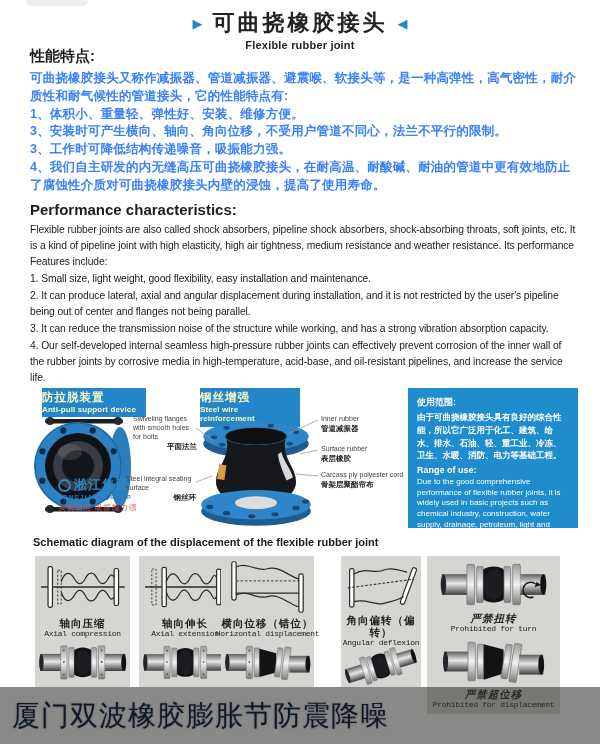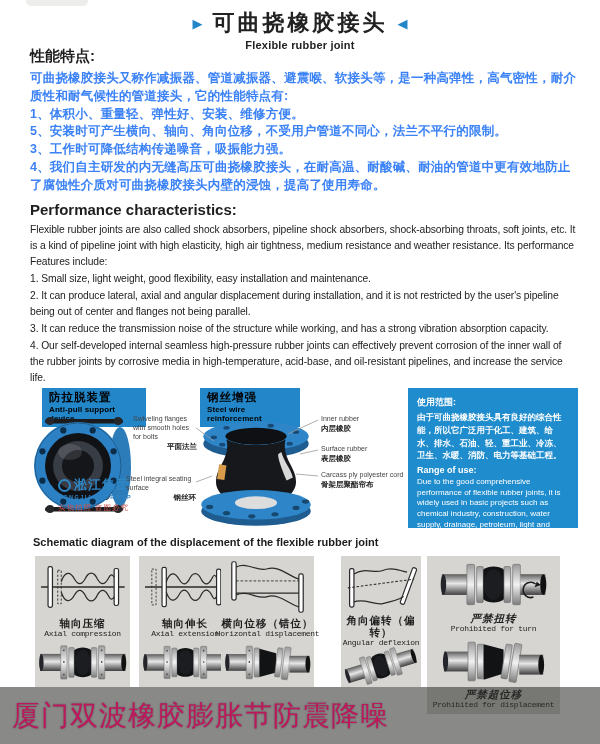--- a/index.html
+++ b/index.html
@@ -15,21 +15,21 @@
   
   .perf{position:absolute;top:47px;left:30px;width:547px;}
   .sec-h{font-size:15px;font-weight:700;color:#1e1e1e;margin:0 0 4px 0;}
   .zh-body{font-size:12.5px;font-weight:600;line-height:1.42;color:#3b82f6;letter-spacing:.2px;}
   .zh-body p{margin:0;}
   .en-h{font-size:15px;font-weight:700;color:#1e1e1e;margin:7px 0 4px 0;}
   .en-body{font-size:10.3px;font-weight:500;line-height:1.55;color:#222;letter-spacing:-.1px;}
   .en-body p{margin:0 0 1px 0;}
   
   .features{position:absolute;top:386px;left:0;width:600px;height:150px;}
-  .blab{position:absolute;background:#2286c8;color:#000000;padding:3px 7px 3px 7px;box-sizing:border-box;}
+  .blab{position:absolute;background:#2286c8;color:#fef9c3;padding:3px 7px 3px 0;box-sizing:border-box;}
   .blab .z{font-size:11.5px;font-weight:700;letter-spacing:1px;line-height:1.2;}
   .blab .e{font-size:8px;font-weight:600;line-height:1.2;letter-spacing:.1px;}
   .rangebox{position:absolute;left:408px;top:2px;width:170px;height:140px;background:#1f8ccd;color:#fff;
             padding:8px 9px;box-sizing:border-box;overflow:hidden;}
   .rangebox .h{font-size:9px;font-weight:700;margin-bottom:2px;}
   .rangebox .bz{font-size:8.5px;font-weight:700;line-height:1.5;margin-bottom:3px;}
   .rangebox .be{font-size:8px;font-weight:400;line-height:1.33;}
   .ann{position:absolute;color:#3a3a3a;}
   .ann .e{font-size:7px;line-height:1.3;color:#444;}
   .ann .z{font-size:7.5px;font-weight:700;color:#222;margin-top:1px;}
@@ -51,21 +51,21 @@
         justify-content:space-between;box-sizing:border-box;padding:4px 2px;}
   .cap{text-align:center;}
   .cap .z{font-size:10.5px;font-weight:700;color:#1d1d1d;letter-spacing:1px;line-height:1.15;}
   .cap .e{font-family:"Liberation Mono","DejaVu Sans Mono",monospace;font-size:8px;color:#1d1d1d;
           letter-spacing:-.3px;line-height:1.2;white-space:nowrap;}
   .diag{width:92%;height:54px;overflow:visible;}
   .photo{width:94%;height:42px;overflow:visible;}
   
   .footer{position:absolute;left:0;top:687px;width:600px;height:57px;background:rgba(44,44,42,.56);
           display:flex;align-items:center;z-index:5;}
-  .footer .txt{color:#be185d;font-size:28px;letter-spacing:1px;margin-left:12px;font-weight:400;
+  .footer .txt{color:#0f172a;font-size:28px;letter-spacing:1px;margin-left:12px;font-weight:400;
                text-shadow:0 0 2px rgba(0,0,0,.35);}
 </style>
 </head>
 <body>
 
 <div id="page">
 
   <svg width="0" height="0" style="position:absolute" aria-hidden="true">
     <defs>
       <linearGradient id="pg" x1="0" y1="0" x2="0" y2="1">
@@ -91,21 +91,21 @@
       <span class="tri">◀</span>
     </div>
     <div class="title-en">Flexible rubber joint</div>
   </div>
 
   <div class="perf">
     <div class="sec-h">性能特点:</div>
     <div class="zh-body">
       <p>可曲挠橡胶接头又称作减振器、管道减振器、避震喉、软接头等，是一种高弹性，高气密性，耐介质性和耐气候性的管道接头，它的性能特点有:</p>
       <p>1、体积小、重量轻、弹性好、安装、维修方便。</p>
-      <p>5、安装时可产生横向、轴向、角向位移，不受用户管道不同心，法兰不平行的限制。</p>
+      <p>3、安装时可产生横向、轴向、角向位移，不受用户管道不同心，法兰不平行的限制。</p>
       <p>3、工作时可降低结构传递噪音，吸振能力强。</p>
       <p>4、我们自主研发的内无缝高压可曲挠橡胶接头，在耐高温、耐酸碱、耐油的管道中更有效地防止了腐蚀性介质对可曲挠橡胶接头内壁的浸蚀，提高了使用寿命。</p>
     </div>
     <div class="en-h">Performance characteristics:</div>
     <div class="en-body">
       <p>Flexible rubber joints are also called shock absorbers, pipeline shock absorbers, shock-absorbing throats, soft joints, etc. It is a kind of pipeline joint with high elasticity, high air tightness, medium resistance and weather resistance. Its performance Features include:</p>
       <p>1. Small size, light weight, good flexibility, easy installation and maintenance.</p>
       <p>2. It can produce lateral, axial and angular displacement during installation, and it is not restricted by the user's pipeline being out of center and flanges not being parallel.</p>
       <p>3. It can reduce the transmission noise of the structure while working, and has a strong vibration absorption capacity.</p>
       <p>4. Our self-developed internal seamless high-pressure rubber joints can effectively prevent corrosion of the inner wall of the rubber joints by corrosive media in high-temperature, acid-base, and oil-resistant pipelines, and increase the service life.</p>
@@ -149,21 +149,21 @@
           <circle cx="80.6" cy="45.3" r="3.1"></circle>
       </g>
     </svg>
 
     <div class="wm">
       <div class="logo-row">
         <span class="lc"></span>
         <span class="lz">淞江集团</span>
       </div>
       <div class="le">SONGJIANGGROUP</div>
-      <div class="notice">实物拍照 盗图必究</div>
+      <div class="notice">实物拍照 吸振能力强</div>
     </div>
 
     <svg class="cutaway" viewBox="0 0 112 106">
       <ellipse cx="56" cy="28" rx="50" ry="14" fill="#1f5c90"></ellipse>
       <ellipse cx="56" cy="21" rx="50" ry="14" fill="#2e86c9"></ellipse>
       <g fill="#174a75">
         <ellipse cx="16" cy="22" rx="3" ry="1.8"></ellipse>
           <ellipse cx="28" cy="13" rx="3" ry="1.8"></ellipse>
         <ellipse cx="70" cy="11" rx="3" ry="1.8"></ellipse>
           <ellipse cx="94" cy="17" rx="3" ry="1.8"></ellipse>
@@ -201,21 +201,21 @@
       <div class="e">Swiveling flanges with smooth holes for bolts</div>
       <div class="z" style="text-align:right;">平面法兰</div>
     </div>
     <div class="ann" style="left:126px;top:88px;width:70px;">
       <div class="e">Steel integral seating surface</div>
       <div class="z" style="text-align:right;">钢丝环</div>
     </div>
 
     <div class="ann" style="left:321px;top:28px;width:80px;">
       <div class="e">Inner rubber</div>
-      <div class="z">内层橡胶</div>
+      <div class="z">管道减振器</div>
     </div>
     <div class="ann" style="left:321px;top:58px;width:80px;">
       <div class="e">Surface rubber</div>
       <div class="z">表层橡胶</div>
     </div>
     <div class="ann" style="left:321px;top:84px;width:84px;">
       <div class="e">Carcass ply polyester cord</div>
       <div class="z">骨架层聚酯帘布</div>
     </div>
 

